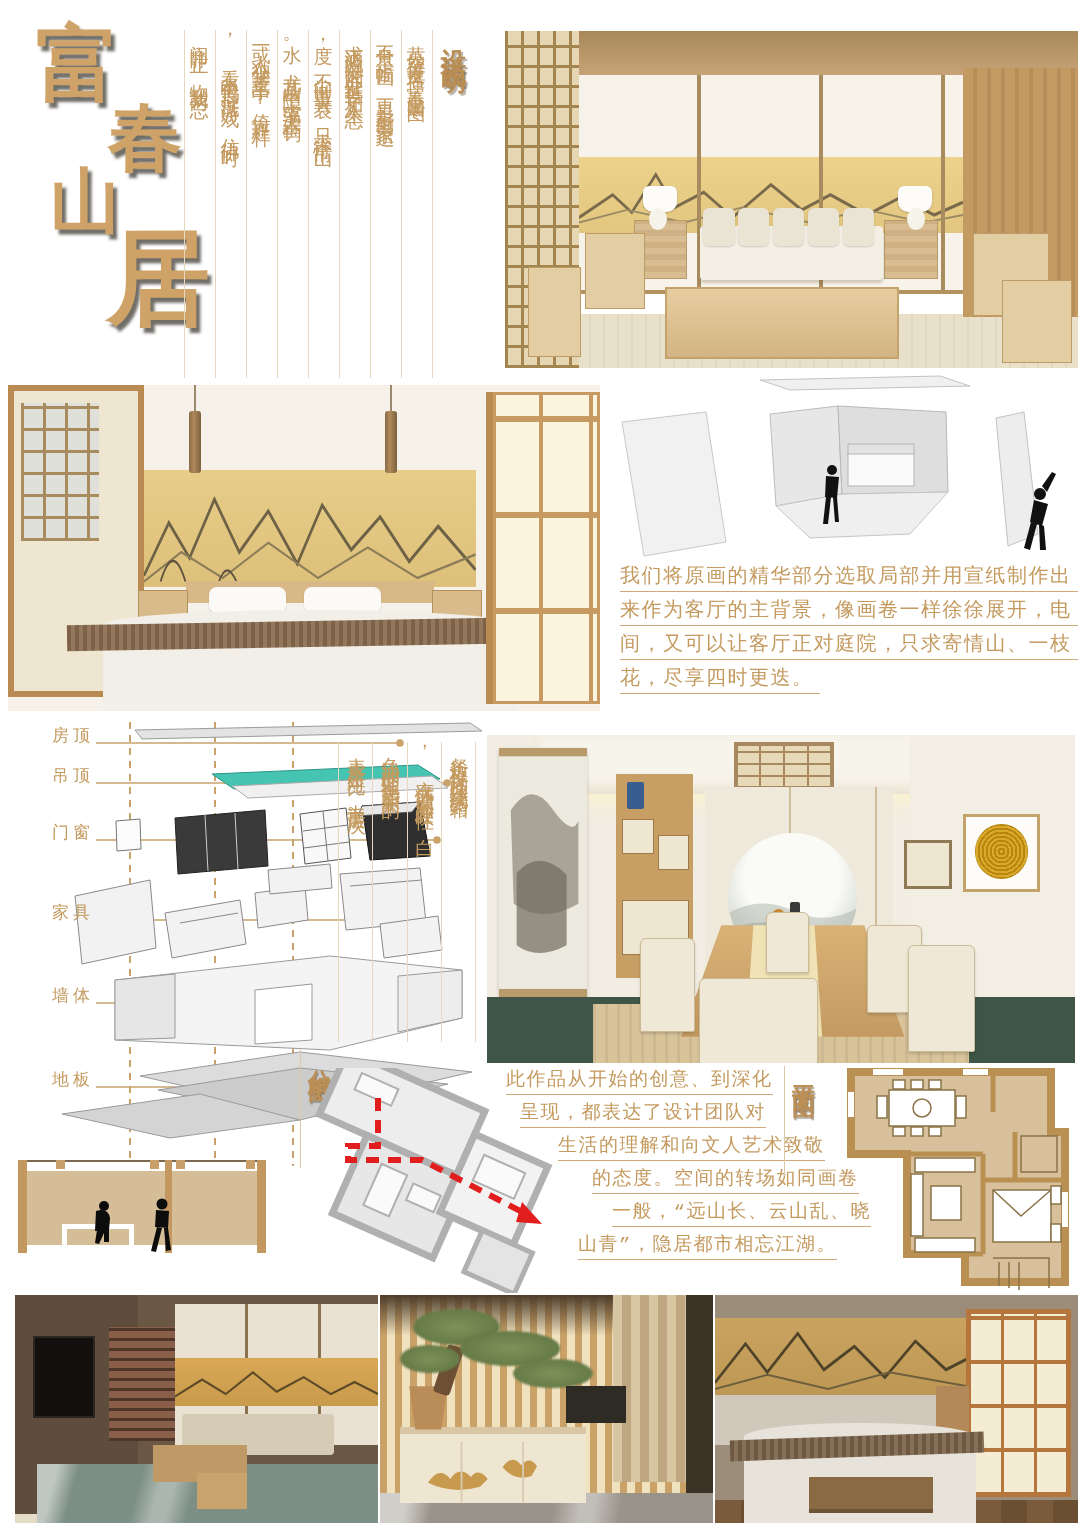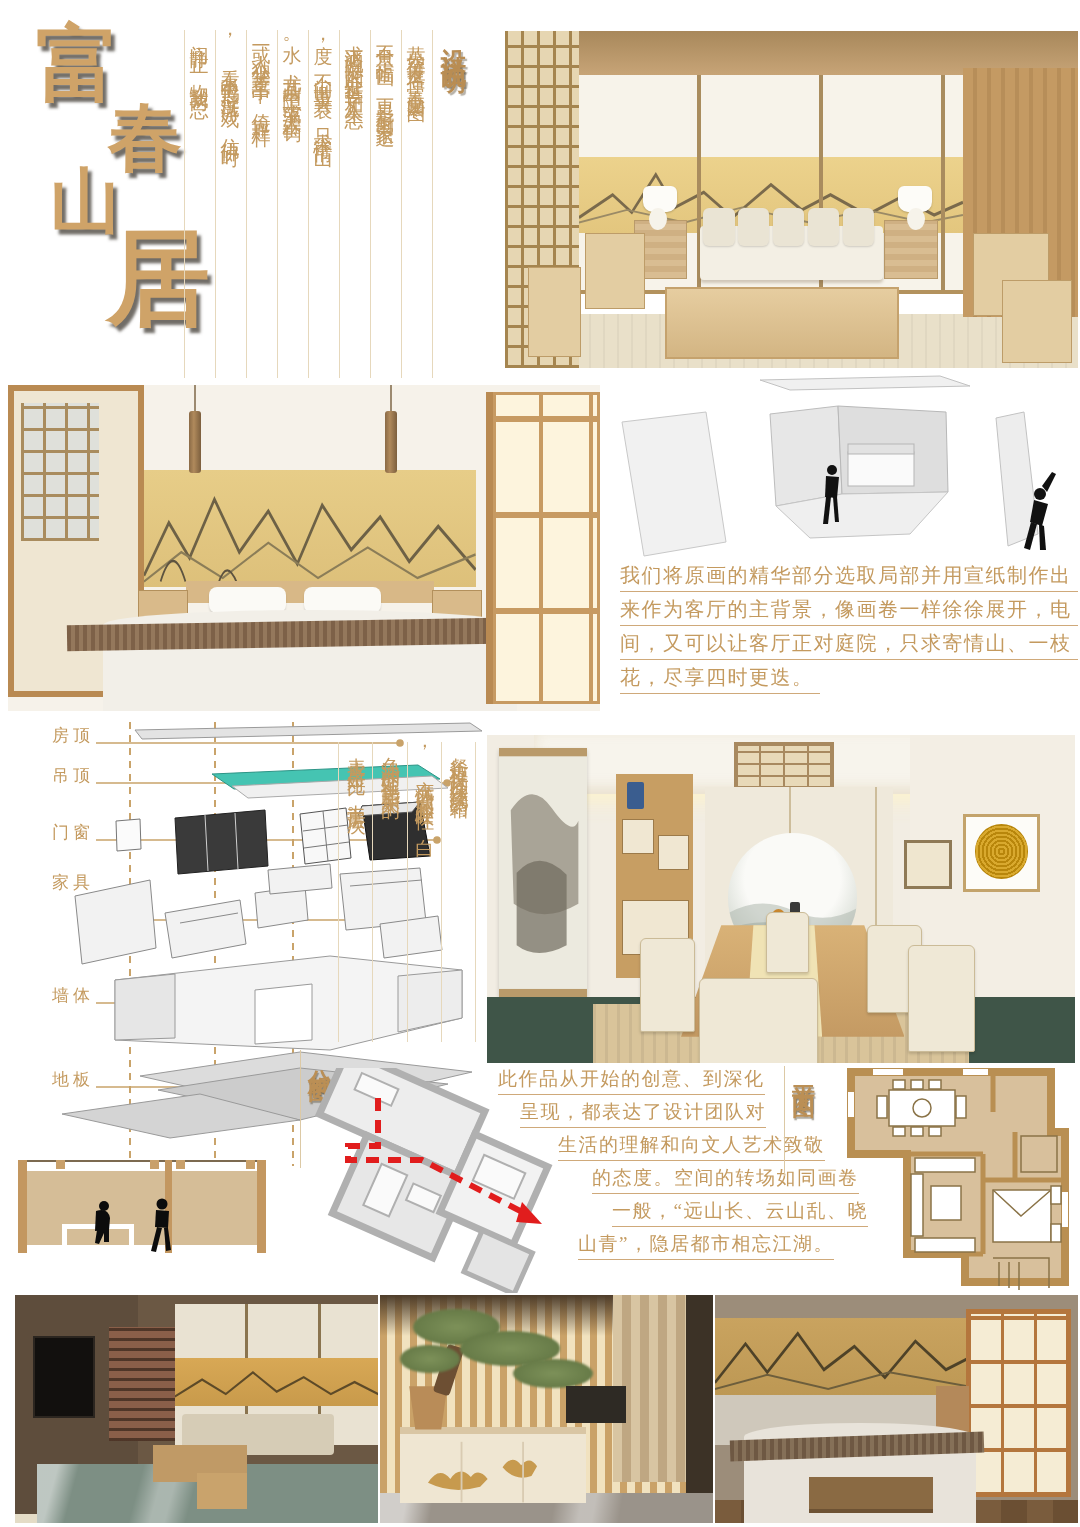--- a/index.html
+++ b/index.html
@@ -16,21 +16,21 @@
   .vcols{display:flex;flex-direction:row-reverse;justify-content:flex-start;}
   .vcol{writing-mode:vertical-rl;text-orientation:upright;font-family:"DejaVu Serif",serif;
         font-size:19px;letter-spacing:5px;color:#c49a5f;width:30px;border-left:1px solid #e6d8bc;
         line-height:30px;}
   .vcol:first-child{border-right:1px solid #e6d8bc;}
   .vcol2{width:34px;letter-spacing:4px;}
   .vlabel{writing-mode:vertical-rl;text-orientation:upright;font-family:"DejaVu Serif",serif;
           font-weight:bold;font-size:23px;letter-spacing:6px;color:#bb8f55;
           text-shadow:1px 2px 1px rgba(90,80,60,.5);border-left:1px solid #dcc9a5;padding-left:4px;}
   
-  .para .pline{font-family:Liberation Serif, serif;color:#c49a5f;font-size:20px;letter-spacing:1.5px;
+  .para .pline{font-family:Liberation Mono, monospace;color:#c49a5f;font-size:20px;letter-spacing:1.5px;
                border-bottom:1px solid #cfa97a;padding-bottom:2px;margin-bottom:4px;white-space:nowrap;}
   .para2 .pline{font-size:19px;display:block;width:max-content;}
   
   .exp-label{font-family:"DejaVu Serif",serif;font-size:17px;letter-spacing:4px;color:#c49a5f;}
   
   .photo{overflow:hidden;}
   .photo *{position:absolute;}
   
   .lv-ceil{left:0;top:0;right:0;height:13%;background:linear-gradient(#a8885b,#c7a477);}
   .lv-lattice{left:0;top:0;width:13%;height:100%;
@@ -317,21 +317,21 @@
     <g>
       <polygon points="140,358 300,334 472,354 300,394" fill="#dcdcdc" stroke="#9a9a9a"></polygon>
       <polygon points="158,372 300,350 448,366 300,402" fill="#cccccc" stroke="#9a9a9a"></polygon>
       <polygon points="62,396 200,376 300,402 170,420" fill="#d4d4d4" stroke="#9a9a9a"></polygon>
     </g>
   </svg>
 
   <div class="abs exp-label" style="left:52px;top:724px">房顶</div>
   <div class="abs exp-label" style="left:52px;top:764px">吊顶</div>
   <div class="abs exp-label" style="left:52px;top:821px">门窗</div>
-  <div class="abs exp-label" style="left:52px;top:871px">家具</div>
+  <div class="abs exp-label" style="left:52px;top:901px">家具</div>
   <div class="abs exp-label" style="left:52px;top:984px">墙体</div>
   <div class="abs exp-label" style="left:52px;top:1068px">地板</div>
 
   <div class="abs photo" style="left:487px;top:735px;width:588px;height:328px">
     <div class="dn-wall"></div>
     <div class="dn-ceil"></div>
     <div class="dn-fixture"></div>
     <div class="dn-back"></div>
     <div class="dn-moon">
       <svg width="100%" height="100%" viewBox="0 0 100 100" preserveAspectRatio="none">
@@ -391,21 +391,21 @@
       <rect x="132" y="125" width="30" height="18" fill="#fafafa" stroke-width="2"></rect>
       <rect x="185" y="70" width="45" height="28" fill="#fafafa" stroke-width="2"></rect>
     </g>
     <g stroke="#e11d1d" stroke-width="6" stroke-dasharray="13 9" fill="none">
       <polyline points="88,30 88,78 58,78 58,92 132,92 236,146"></polyline>
     </g>
     <polygon points="232,134 252,156 226,154" fill="#e11d1d"></polygon>
   </svg>
 
   <div class="abs para para2" style="left:498px;top:1066px">
-    <div class="pline" style="margin-left:0">此作品从开始的创意、到深化</div>
+    <div class="pline" style="margin-left:8px">此作品从开始的创意、到深化</div>
     <div class="pline" style="margin-left:22px">呈现，都表达了设计团队对</div>
     <div class="pline" style="margin-left:60px">生活的理解和向文人艺术致敬</div>
     <div class="pline" style="margin-left:94px">的态度。空间的转场如同画卷</div>
     <div class="pline" style="margin-left:114px">一般，“远山长、云山乱、晓</div>
     <div class="pline" style="margin-left:80px">山青”，隐居都市相忘江湖。</div>
   </div>
 
   <div class="abs vlabel" style="left:784px;top:1066px;height:110px">平面图</div>
 
   <svg class="abs" style="left:843px;top:1062px" width="230" height="232" viewBox="0 0 230 232">

